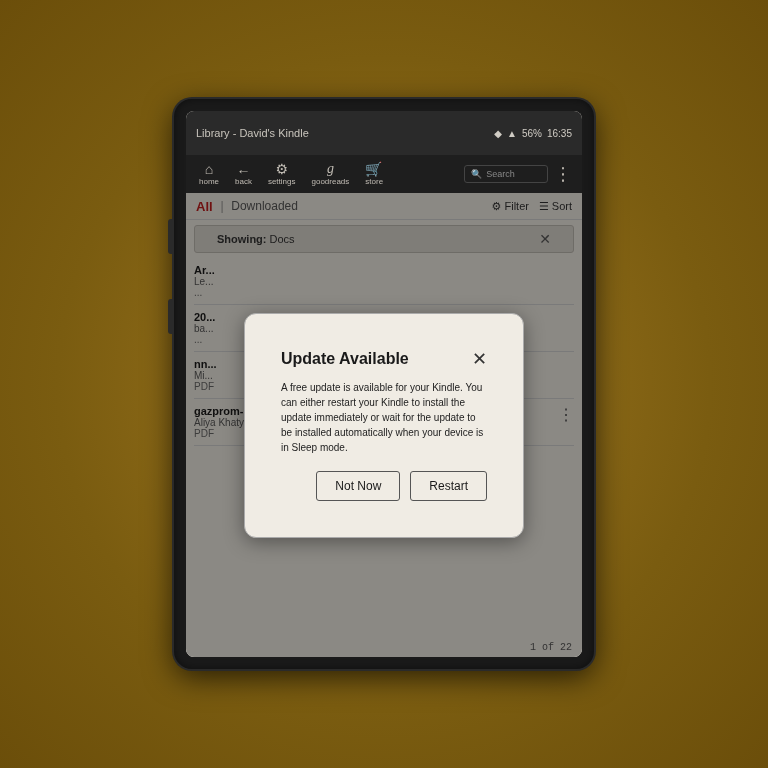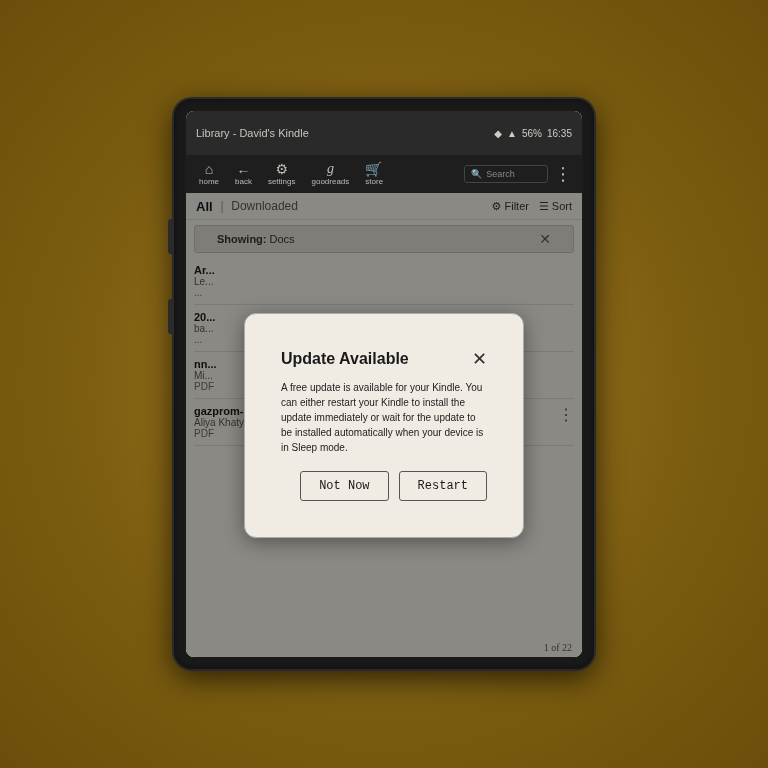--- a/index.html
+++ b/index.html
@@ -154,21 +154,21 @@
       align-items: center;
       padding: 5px 10px;
       border-bottom: 1px solid #ccc;
       gap: 8px;
       background: #e8e4dc;
     }
 
     .tab-all {
       font-size: 13px;
       font-weight: bold;
-      color: #0f172a;
+      color: #b91c1c;
       font-family: Arial, sans-serif;
     }
 
     .tab-sep {
       color: #666;
       font-size: 13px;
     }
 
     .tab-downloaded {
       font-size: 12px;
@@ -257,21 +257,21 @@
       cursor: pointer;
     }
 
     
     .pagination {
       position: absolute;
       bottom: 4px;
       right: 10px;
       font-size: 10px;
       color: #555;
-      font-family: Liberation Serif, serif;
+      font-family: Liberation Mono, monospace;
     }
 
     
     .overlay {
       position: absolute;
       top: 0;
       left: 0;
       right: 0;
       bottom: 0;
       background: rgba(0,0,0,0.4);
@@ -324,21 +324,21 @@
     .dialog-buttons {
       display: flex;
       gap: 10px;
       justify-content: flex-end;
     }
 
     .dialog-btn {
       border: 1.5px solid #555;
       background: #f0ece4;
       color: #1a1a1a;
-      font-family: Liberation Mono, monospace;
+      font-family: Liberation Sans, sans-serif;
       font-size: 12px;
       padding: 7px 18px;
       border-radius: 3px;
       cursor: pointer;
     }
   </style>
 </head>
 <body>
 
 <div class="device-frame">

